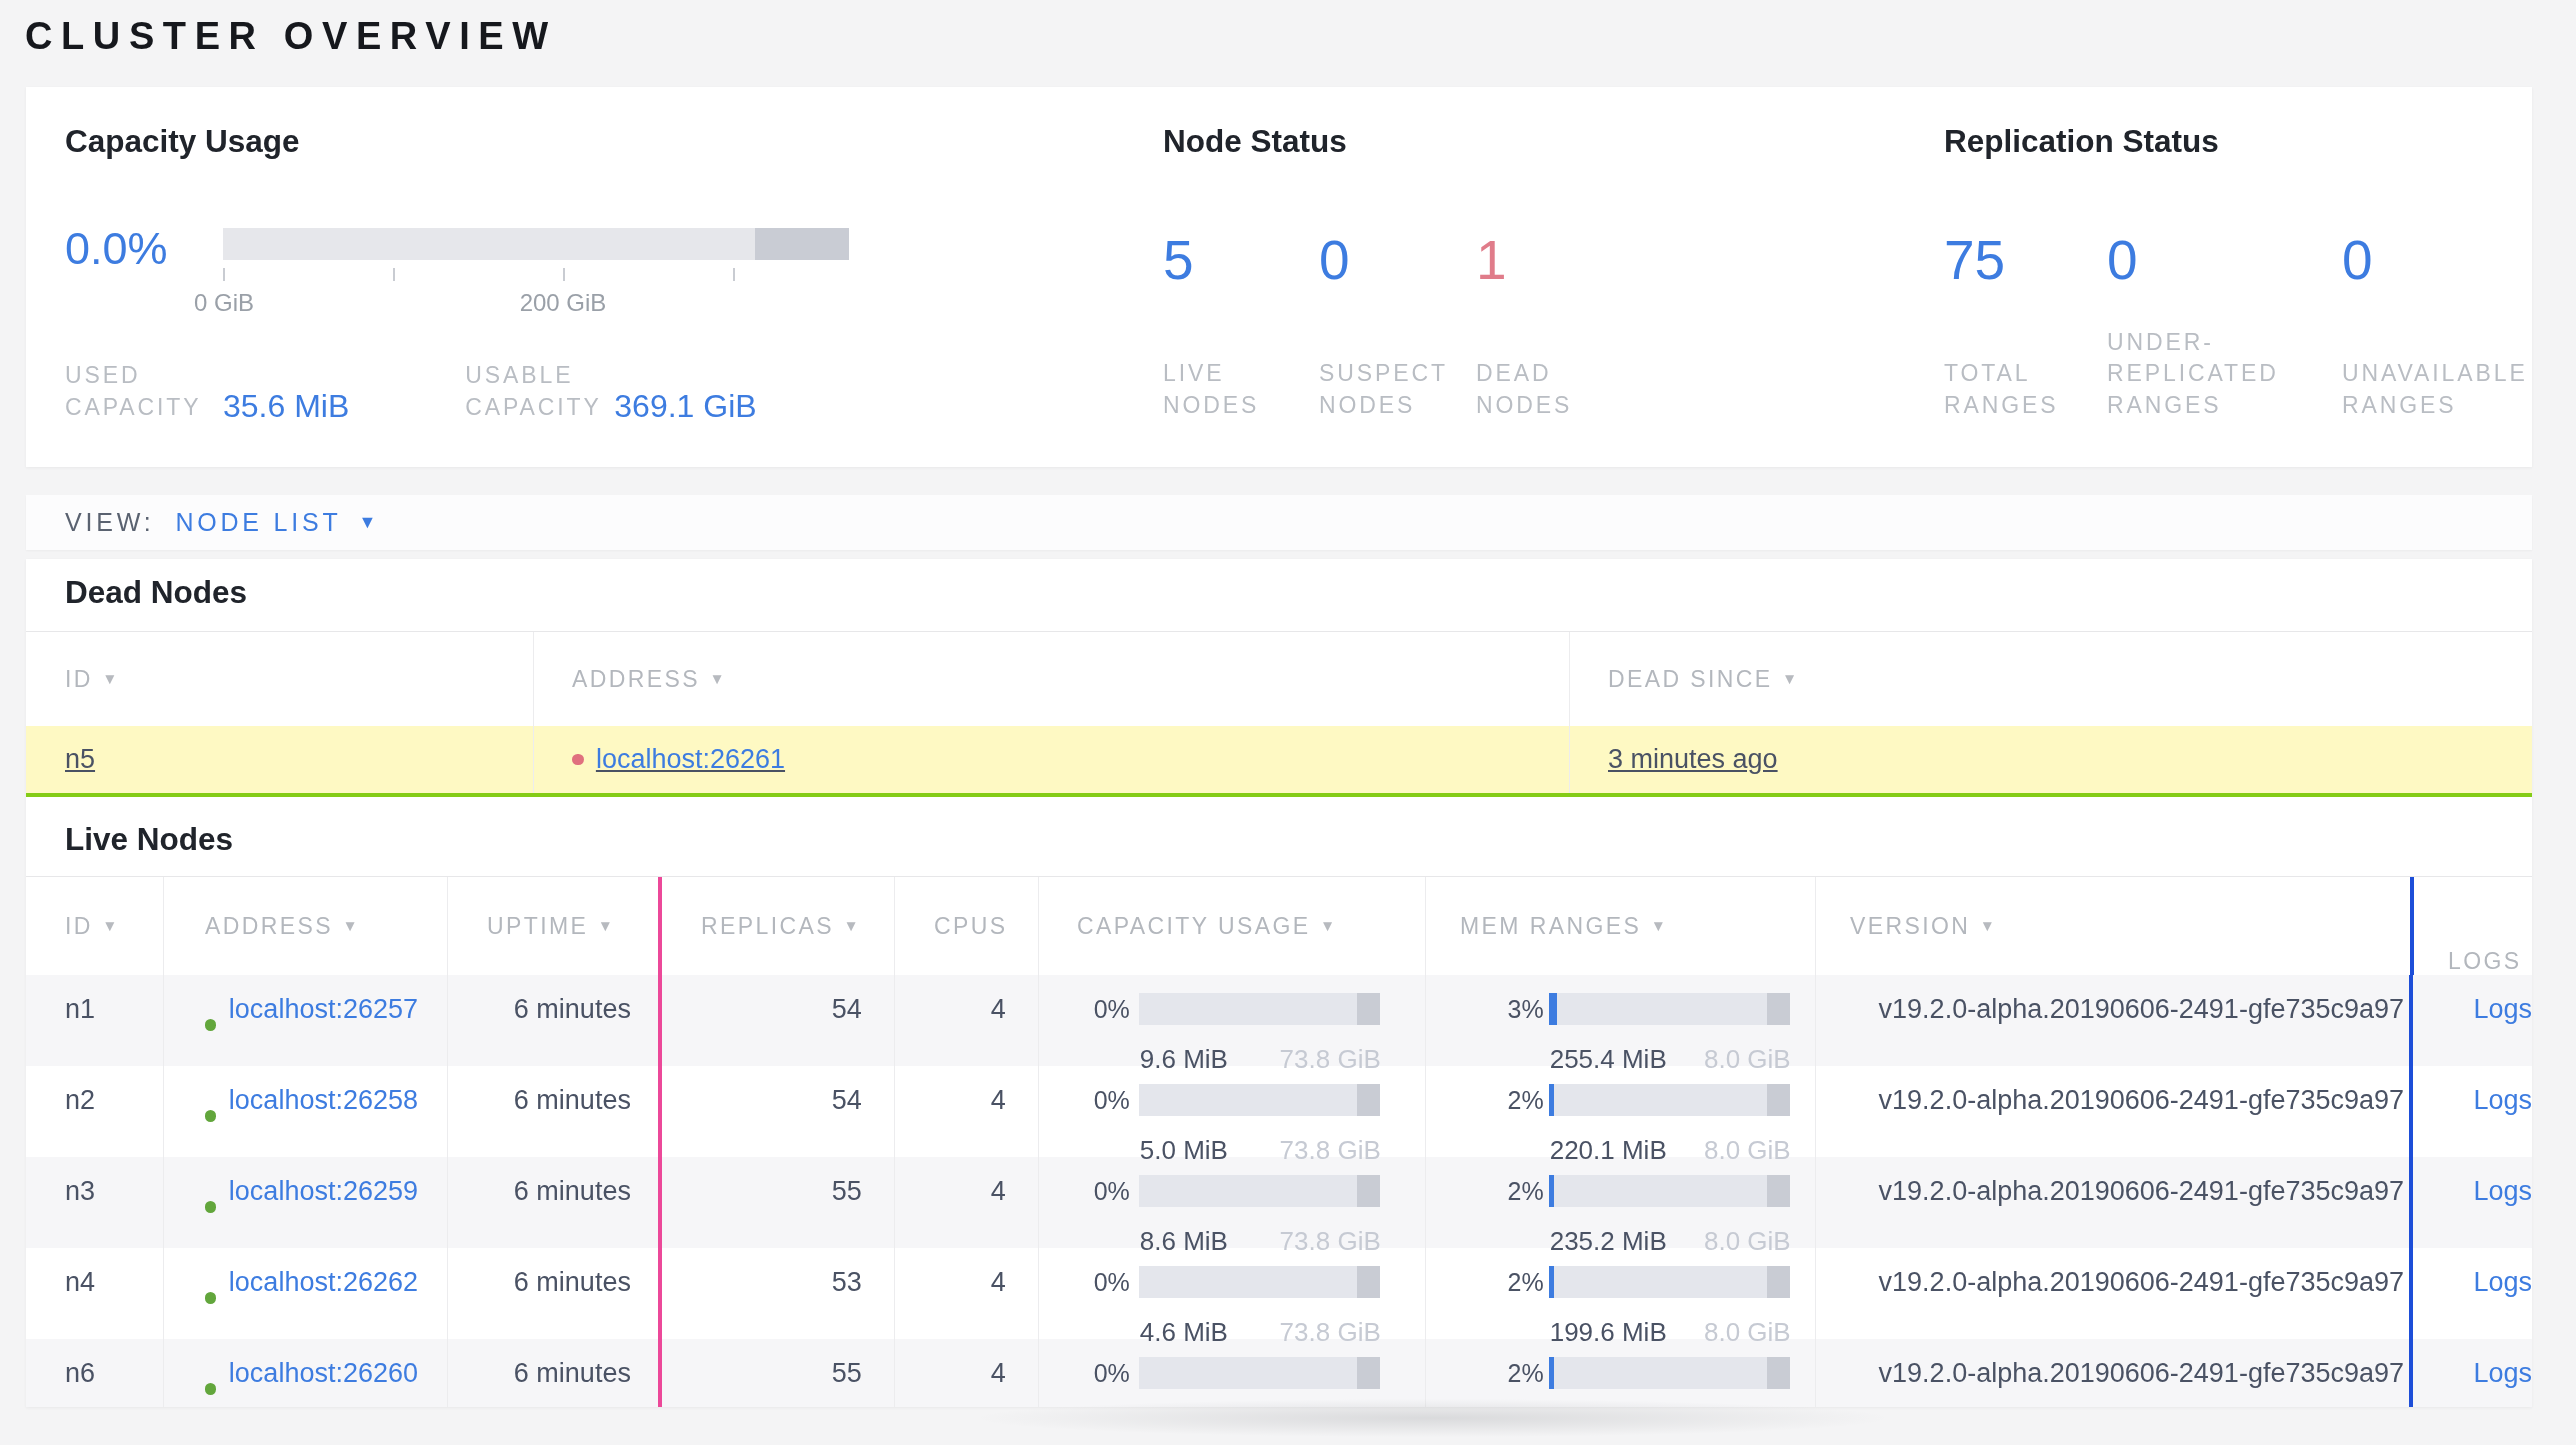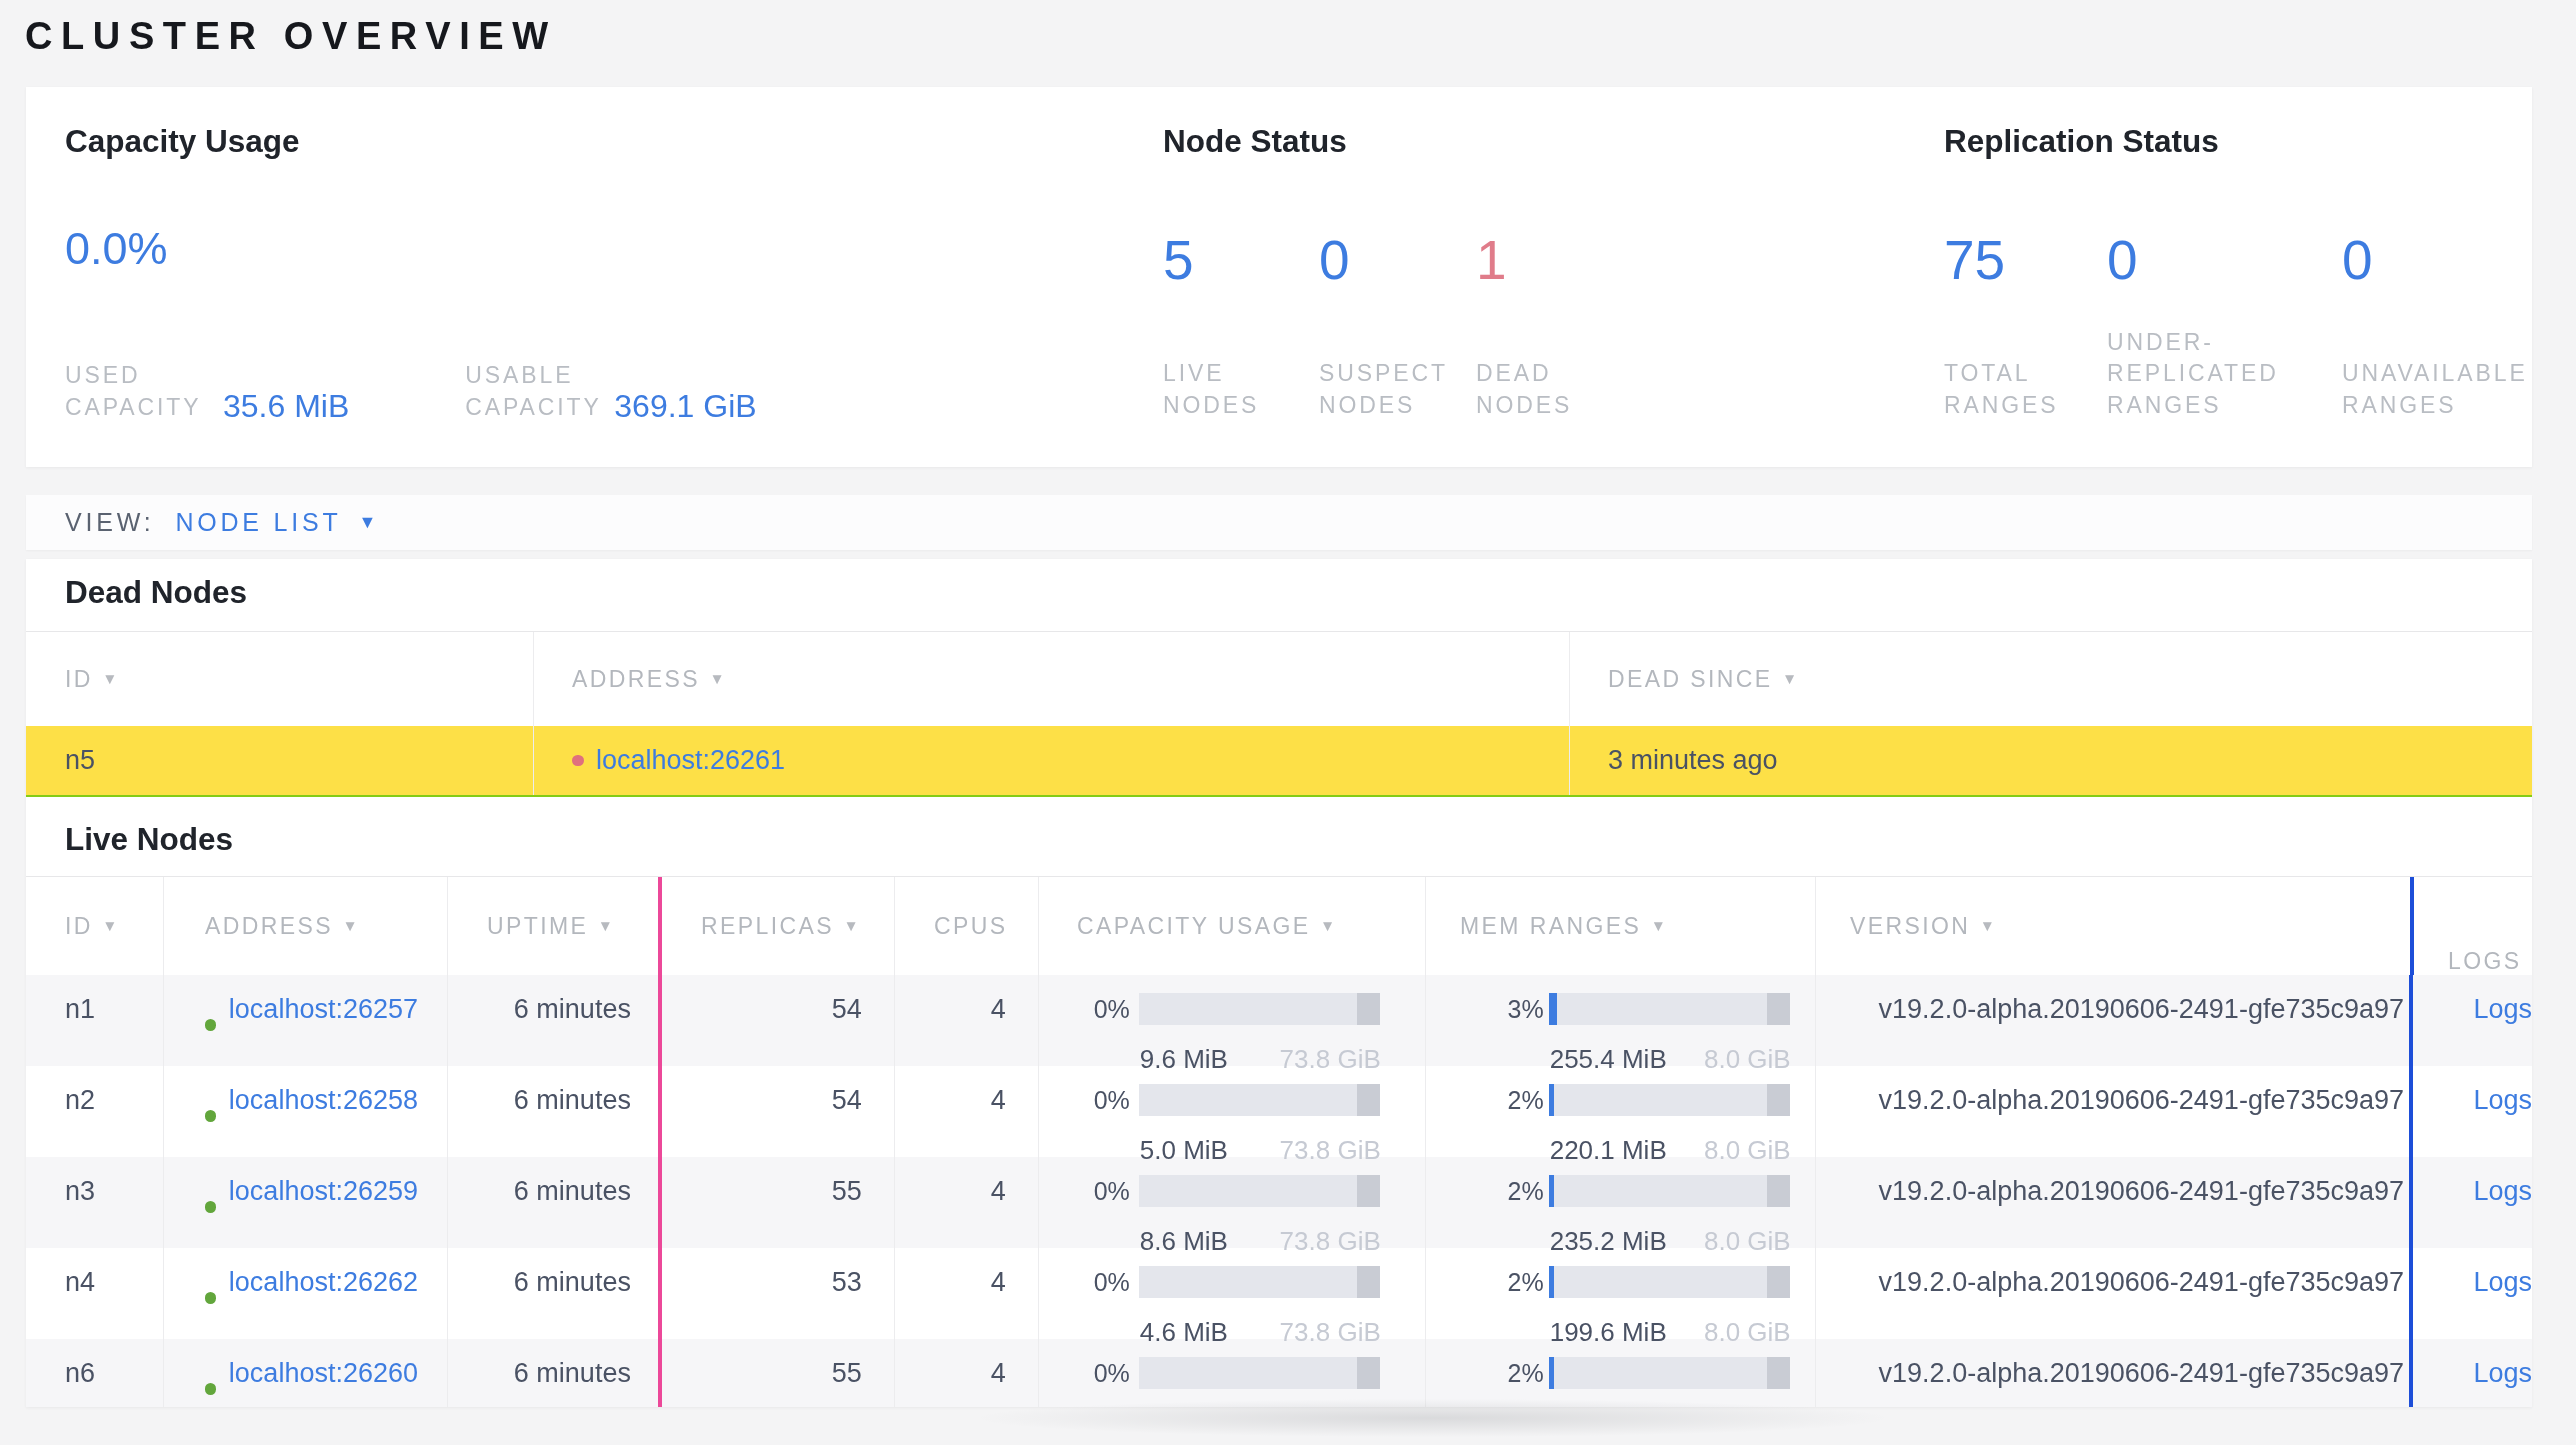--- a/index.html
+++ b/index.html
@@ -84,21 +84,21 @@
   .live-heading { height: 80px; line-height: 84px; border-bottom: 1px solid #e7e7e9; }
 
   .th {
     font-size: 23px; letter-spacing: 2.4px; color: #b3b7bd; font-weight: 400;
     display: flex; align-items: center; white-space: nowrap;
   }
   .sort-arrow { font-size: 15.3px; color: #b7babf; margin-left: 9.5px; }
 
   
   .dead-header { display: flex; height: 94px; }
-  .dead-row { display: flex; height: 71px; background: #fde047; border-bottom: 2px solid #84cc16; }
+  .dead-row { display: flex; height: 71px; background: #fef9c3; border-bottom: 4px solid #84cc16; text-decoration: underline; }
   .dcol-id      { width: 507px;  padding-left: 39px; }
   .dcol-address { width: 1036px; padding-left: 38px; border-left: 1px solid #ececee; }
   .dcol-since   { flex: 1;       padding-left: 38px; border-left: 1px solid #ececee; }
   .dead-row .cell { display: flex; align-items: center; font-size: 27px; color: #4a5264; }
 
   
   .live-header { display: flex; height: 98px; }
   .lrow { display: flex; height: 91px; background: #ffffff; }
   .lrow.alt { background: #f6f6f8; }
   .col-id       { width: 137px; padding-left: 39px; }
@@ -154,20 +154,34 @@
 <div class="page">
 
   <h1 class="page-title">CLUSTER OVERVIEW</h1>
 
   <section class="card summary-card">
 
     <div class="panel panel-capacity">
       <h2 class="panel-title">Capacity Usage</h2>
       <div class="cap-row">
         <div class="cap-pct">0.0%</div>
+        <div class="cap-bar-col">
+          <div class="cap-bar">
+            <div class="cap-bar-fill" style="width:0%"></div>
+            <div class="cap-bar-dark"></div>
+          </div>
+          <div class="cap-axis">
+            <div class="cap-tick" style="left:0"></div>
+            <div class="cap-tick" style="left:170px"></div>
+            <div class="cap-tick" style="left:340px"></div>
+            <div class="cap-tick" style="left:510px"></div>
+            <div class="cap-tick-label" style="left:1px">0 GiB</div>
+            <div class="cap-tick-label" style="left:340px">200 GiB</div>
+          </div>
+        </div>
       </div>
       <div class="cap-stats">
         <div class="cap-stat cap-stat-1">
           <div class="stat-label">
             <div>USED</div>
             <div>CAPACITY</div>
           </div>
           <div class="stat-value">35.6 MiB</div>
         </div>
         <div class="cap-stat cap-stat-2">

